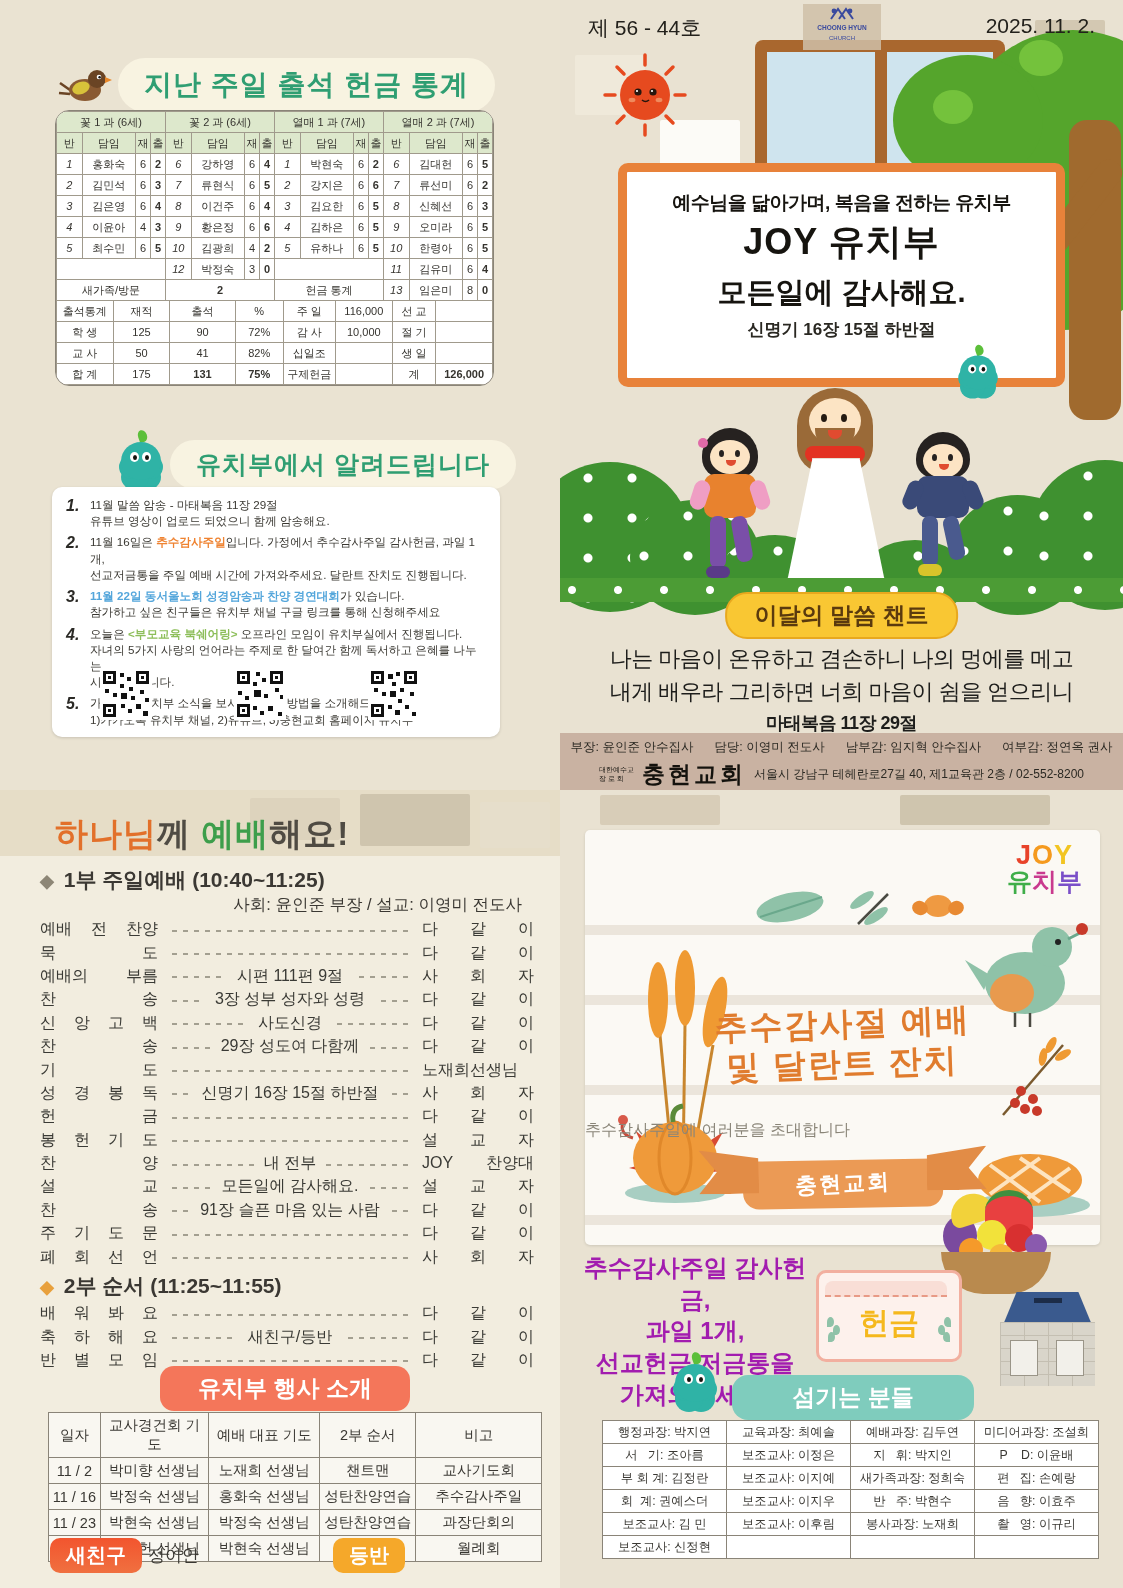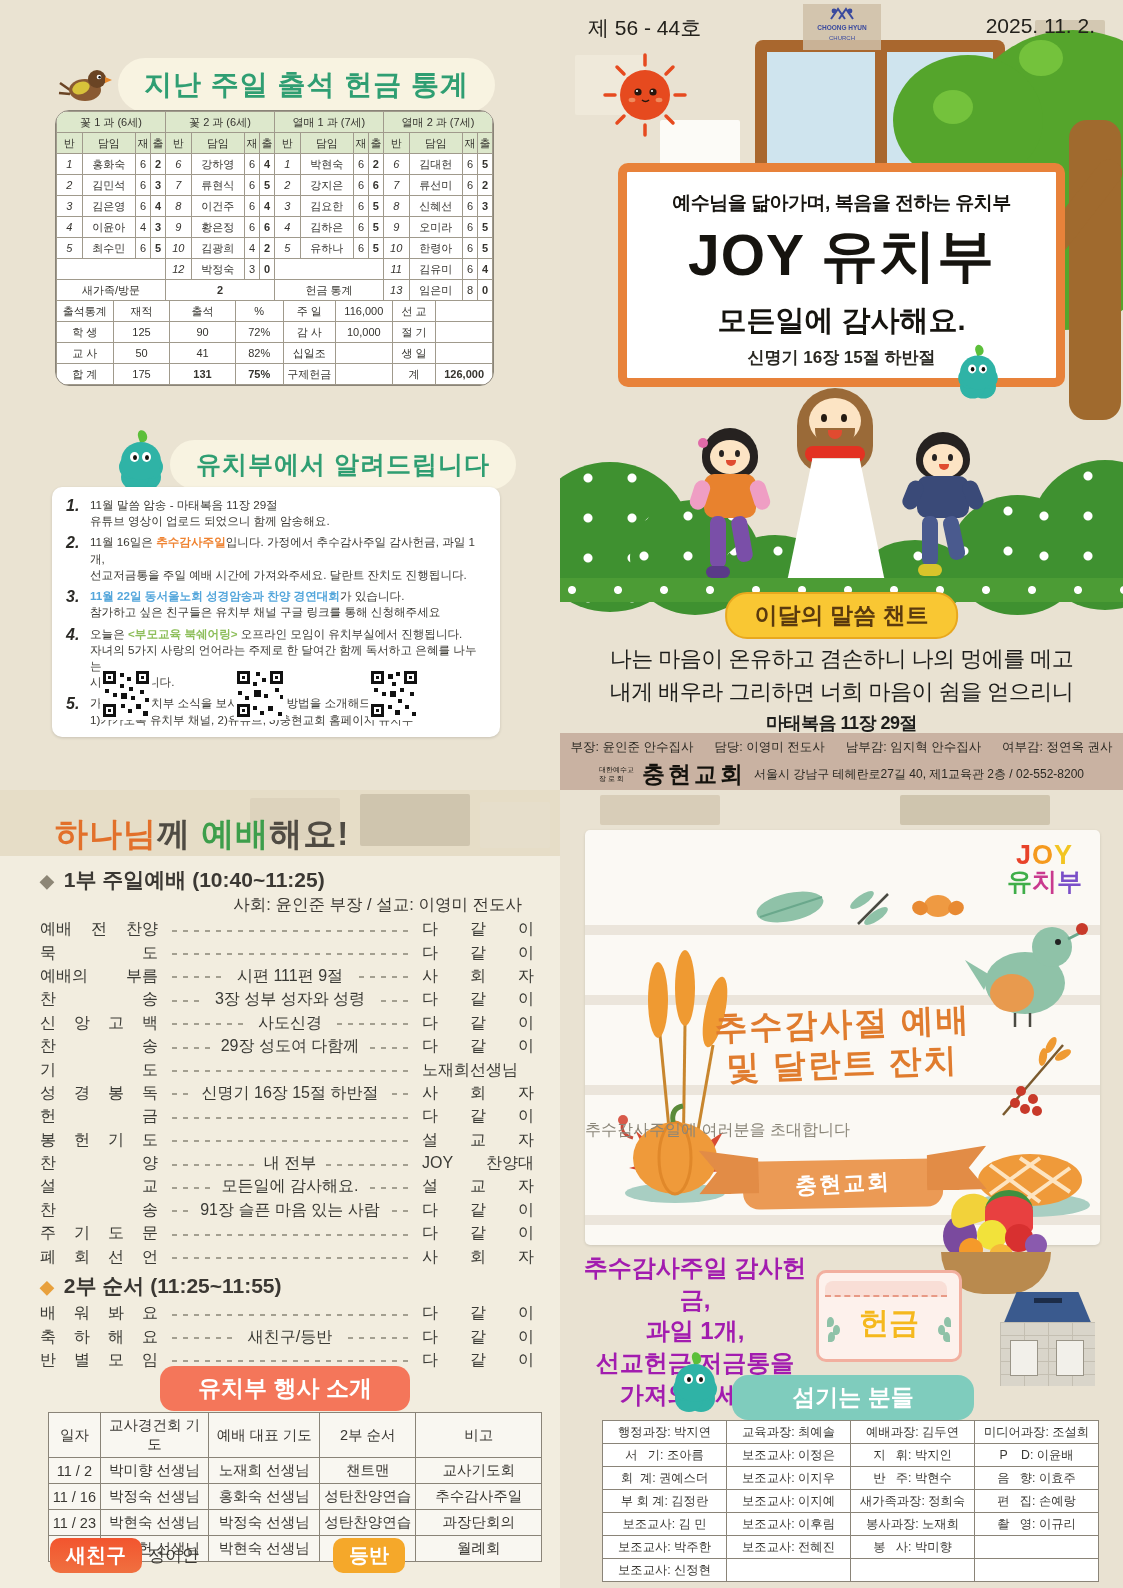--- a/index.html
+++ b/index.html
@@ -33,21 +33,21 @@
   .window{position:absolute;left:195px;top:40px;width:250px;height:340px;background:#a9672e;border-radius:8px;z-index:0;padding:12px;box-sizing:border-box;}
   .window .panes{width:100%;height:100%;background:#cfe4ee;position:relative;}
   .window .hbar{position:absolute;left:0;top:48%;width:100%;height:12px;background:#a9672e;}
   .window .vbar{position:absolute;left:48%;top:0;width:12px;height:100%;background:#a9672e;}
   .tree-blob{position:absolute;background:#55a52c;border-radius:50%;z-index:1;}
   .tree-bump{position:absolute;background:#74c23c;border-radius:50%;z-index:1;}
   .trunk{position:absolute;right:2px;top:120px;width:52px;height:300px;background:#a06a2e;border-radius:18px;z-index:1;}
   .branch{position:absolute;right:30px;top:150px;width:26px;height:120px;background:#a06a2e;border-radius:12px;transform:rotate(38deg);z-index:1;}
   .cert{position:absolute;left:58px;top:163px;width:447px;height:224px;background:#fff;border:9px solid #e8823a;border-radius:10px;z-index:3;text-align:center;box-sizing:border-box;}
   .cert .tagline{margin-top:18px;font-size:19px;font-weight:700;letter-spacing:-0.5px;color:#16140f;}
-  .cert .big{font-size:57px;font-weight:900;letter-spacing:1px;color:#16140f;margin-top:2px;}
+  .cert .big{font-size:36px;font-weight:900;letter-spacing:1px;color:#16140f;margin-top:2px;}
   .cert .sub{font-size:29px;font-weight:800;color:#16140f;margin-top:6px;}
   .cert .ref{font-size:17px;font-weight:600;color:#2a2822;margin-top:5px;}
   .grass{position:absolute;left:0;top:578px;width:100%;height:24px;background:#4c9c35;z-index:2;background-image:radial-gradient(circle at 12px 12px,#ffffff 3.5px,transparent 4.5px),radial-gradient(circle at 12px 12px,#f2c52e 1.2px,transparent 2px);background-size:46px 24px;}
   .bush{position:absolute;border-radius:50%;background:#3f9130;z-index:1;background-image:radial-gradient(circle at 14px 16px,#ffffff 4px,transparent 5px),radial-gradient(circle at 14px 16px,#f2c52e 1.4px,transparent 2.2px);background-size:44px 40px;}
   .chant-pill{position:absolute;left:50%;top:592px;transform:translateX(-50%);background:#f9c733;border:2px solid #e8a81e;border-radius:22px;padding:6px 28px;font-size:23px;font-weight:800;color:#5a3a0e;z-index:4;white-space:nowrap;}
   .verse{position:absolute;left:0;top:642px;width:100%;text-align:center;font-size:22px;letter-spacing:-0.5px;color:#1d1d1b;line-height:1.5;z-index:2;}
   .verse .vref{font-size:18px;font-weight:700;margin-top:2px;}
   .cover-footer{position:absolute;left:0;top:733px;width:100%;height:57px;background:#c9b2a2;z-index:4;}
   .staff-row{display:flex;justify-content:space-around;font-size:12.5px;color:#2a2822;padding-top:6px;}
   .logo-row{display:flex;justify-content:center;align-items:center;gap:8px;margin-top:3px;}
@@ -983,42 +983,36 @@
             <td>예배과장: 김두연</td>
             <td>미디어과장: 조설희</td>
         </tr>
           <tr>
           <td>서   기: 조아름</td>
             <td>보조교사: 이정은</td>
             <td>지   휘: 박지인</td>
             <td>P    D: 이윤배</td>
         </tr>
           <tr>
+          <td>부 회 계: 김정란</td>
+            <td>보조교사: 이지예</td>
+            <td>새가족과장: 정희숙</td>
+            <td>편   집: 손예랑</td>
+        </tr>
+          <tr>
           <td>회  계: 권예스더</td>
             <td>보조교사: 이지우</td>
             <td>반   주: 박현수</td>
             <td>음   향: 이효주</td>
         </tr>
           <tr>
-          <td>부 회 계: 김정란</td>
-            <td>보조교사: 이지예</td>
-            <td>새가족과장: 정희숙</td>
-            <td>편   집: 손예랑</td>
-        </tr>
-          <tr>
           <td>보조교사: 김 민</td>
             <td>보조교사: 이후림</td>
             <td>봉사과장: 노재희</td>
             <td>촬   영: 이규리</td>
-        </tr>
-          <tr>
-          <td>보조교사: 박주한</td>
-            <td>보조교사: 전혜진</td>
-            <td>봉   사: 박미향</td>
-            <td></td>
         </tr>
           <tr>
           <td>보조교사: 신정현</td>
             <td></td>
             <td></td>
             <td></td>
         </tr>
         </tbody>
     </table>
   </div>

